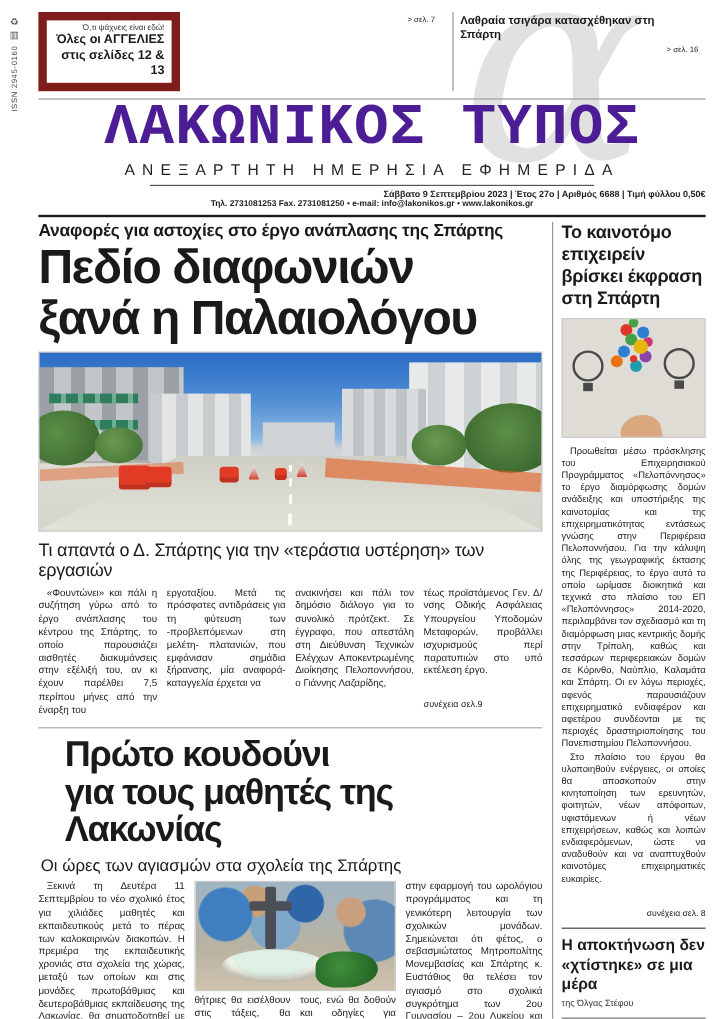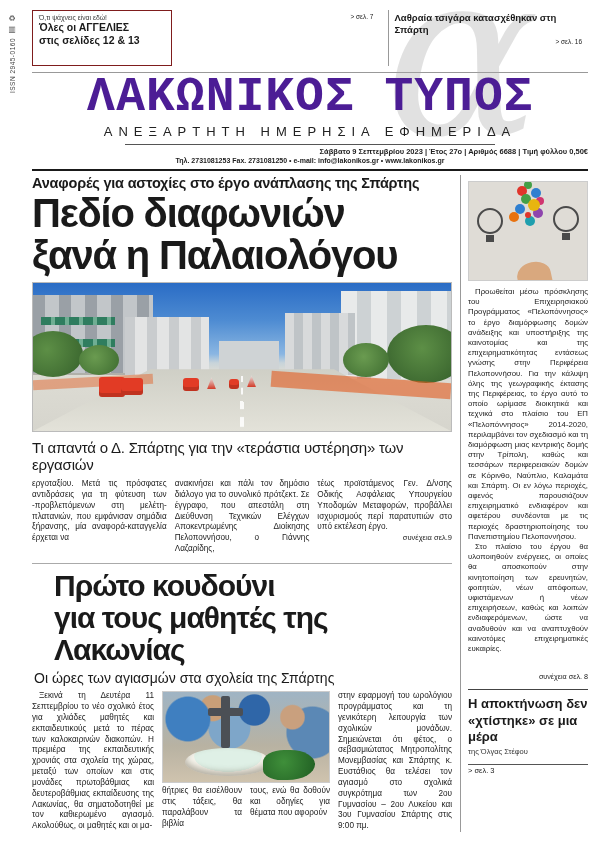--- a/index.html
+++ b/index.html
@@ -11,21 +11,21 @@
   }
   .page { position:absolute; inset:0; padding:10px 12px 0 8px; }
 
   
   .left-rail { position:absolute; left:2px; top:14px; width:20px; display:flex; flex-direction:column; align-items:center; gap:2px; }
   .left-rail .glyph { font-size:8px; color:#555; }
   .issn { writing-mode:vertical-rl; transform:rotate(180deg); font-size:6.5px; color:#444; letter-spacing:.5px; margin-top:2px; }
 
   
   .topstrip { display:flex; align-items:stretch; margin-left:24px; gap:8px; min-height:56px; position:relative; z-index:2; }
-  .classified-box { border:1px solid #7f1d1d; padding:3px 6px; width:140px; flex:0 0 auto; }
+  .classified-box { border:7px solid #7f1d1d; padding:3px 6px; width:118px; flex:0 0 auto;text-align:right; }
   .classified-box .l1 { font-size:6.8px; color:#333; }
   .classified-box .l2, .classified-box .l3 { font-size:10.5px; font-weight:bold; line-height:1.25; }
   .strip-item { flex:1 1 0; padding:2px 6px 0 6px; }
   .strip-item.bordered { border-left:1px solid #999; }
   .strip-item .t { font-size:9.5px; font-weight:bold; line-height:1.3; }
   .strip-item .p { font-size:6.5px; text-align:right; margin-top:1px; color:#222; }
 
   .rule-thin { border-top:1px solid #999; margin:6px 0 0 24px; }
 
   
@@ -74,21 +74,21 @@
   .cone { position:absolute; width:9px; height:12px; background:linear-gradient(#e8e8e8,#d23b28); clip-path:polygon(50% 0,100% 100%,0 100%); }
   .cone.c1 { left:174px; bottom:42px; } .cone.c2 { left:214px; bottom:44px; }
   .fence { position:absolute; background:rgba(226,90,30,.6); }
   .fence.f1 { right:0; bottom:38px; width:180px; height:16px; transform:rotate(4deg); }
   .fence.f2 { left:0; bottom:44px; width:120px; height:10px; transform:rotate(-3deg); background:rgba(226,90,30,.45); }
 
   .subhead { font-size:15px; font-weight:500; margin-top:7px; letter-spacing:-.2px; }
   .bodycols { display:flex; gap:8px; margin-top:6px; }
   .bodycols .col { flex:1 1 0; font-size:8.2px; line-height:1.32; text-align:justify; color:#222; }
   .bodycols .col p { text-indent:7px; }
-  .cont { text-align:right; font-size:7.5px; margin-top:0; }
+  .cont { text-align:left; font-size:7.5px; margin-top:17px; }
 
   .sect-rule { border-top:1px solid #aaa; margin:8px 0 6px 0; }
 
   .headline2 { font-size:30px; font-weight:bold; letter-spacing:-1px; line-height:1.06; padding-left:22px; }
   .subhead2 { font-size:14px; font-weight:500; margin-top:5px; padding-left:2px; }
 
   .art2 { display:flex; gap:8px; margin-top:5px; }
   .art2 .c1 { width:122px; flex:0 0 auto; font-size:8.2px; line-height:1.32; text-align:justify; }
   .art2 .c1 p { text-indent:7px; }
   .art2 .mid { width:168px; flex:0 0 auto; }
@@ -204,20 +204,23 @@
           <div class="barrier b3"></div>
           <div class="barrier b4"></div>
           <div class="cone c1"></div>
           <div class="cone c2"></div>
         </div>
       </div>
 
       <div class="subhead">Τι απαντά ο Δ. Σπάρτης για την «τεράστια υστέρηση» των εργασιών</div>
 
       <div class="bodycols">
+        <div class="col">
+            <p>«Φουντώνει» και πάλι η συζήτηση γύρω από το έργο ανάπλασης του κέντρου της Σπάρτης, το οποίο παρουσιάζει αισθητές διακυμάνσεις στην εξέλιξή του, αν κι έχουν παρέλθει 7,5 περίπου μήνες από την έναρξη του</p>
+          </div>
         <div class="col"><span>εργοταξίου. Μετά τις πρόσφατες αντιδράσεις για τη φύτευση των -προβλεπόμενων στη μελέτη- πλατανιών, που εμφάνισαν σημάδια ξήρανσης, μία αναφορά-καταγγελία έρχεται να</span></div>
         <div class="col"><span>ανακινήσει και πάλι τον δημόσιο διάλογο για το συνολικό πρότζεκτ. Σε έγγραφο, που απεστάλη στη Διεύθυνση Τεχνικών Ελέγχων Αποκεντρωμένης Διοίκησης Πελοποννήσου, ο Γιάννης Λαζαρίδης,</span></div>
         <div class="col">
           <span>τέως προϊστάμενος Γεν. Δ/νσης Οδικής Ασφάλειας Υπουργείου Υποδομών Μεταφορών, προβάλλει ισχυρισμούς περί παρατυπιών στο υπό εκτέλεση έργο.</span>
           <div class="cont">συνέχεια σελ.9</div>
         </div>
       </div>
 
       <div class="sect-rule"></div>
 
@@ -247,20 +250,21 @@
           <span>στην εφαρμογή του ωρολόγιου προγράμματος και τη γενικότερη λειτουργία των σχολικών μονάδων. Σημειώνεται ότι φέτος, ο σεβασμιώτατος Μητροπολίτης Μονεμβασίας και Σπάρτης κ. Ευστάθιος θα τελέσει τον αγιασμό στο σχολικά συγκρότημα των 2ου Γυμνασίου – 2ου Λυκείου και 3ου Γυμνασίου Σπάρτης στις 9:00 πμ.</span>
           
         </div>
       </div>
 
     </div>
 
     <div class="v-divider"></div>
 
     <div class="side-col">
+      <div class="side-title">Το καινοτόμο επιχειρείν βρίσκει έκφραση στη Σπάρτη</div>
 
       <div class="photo-bulbs">
         <div class="bulb bl"></div>
         <div class="bulb br"></div>
         <div class="splash"></div>
         <div class="hand"></div>
       </div>
 
       <div class="side-body">
         <p>Προωθείται μέσω πρόσκλησης του Επιχειρησιακού Προγράμματος «Πελοπόννησος» το έργο διαμόρφωσης δομών ανάδειξης και υποστήριξης της καινοτομίας και της επιχειρηματικότητας εντάσεως γνώσης στην Περιφέρεια Πελοποννήσου. Για την κάλυψη όλης της γεωγραφικής έκτασης της Περιφέρειας, το έργο αυτό το οποίο ωρίμασε διοικητικά και τεχνικά στο πλαίσιο του ΕΠ «Πελοπόννησος» 2014-2020, περιλαμβάνει τον σχεδιασμό και τη διαμόρφωση μιας κεντρικής δομής στην Τρίπολη, καθώς και τεσσάρων περιφερειακών δομών σε Κόρινθο, Ναύπλιο, Καλαμάτα και Σπάρτη. Οι εν λόγω περιοχές, αφενός παρουσιάζουν επιχειρηματικό ενδιαφέρον και αφετέρου συνδέονται με τις περιοχές δραστηριοποίησης του Πανεπιστημίου Πελοποννήσου.</p>

